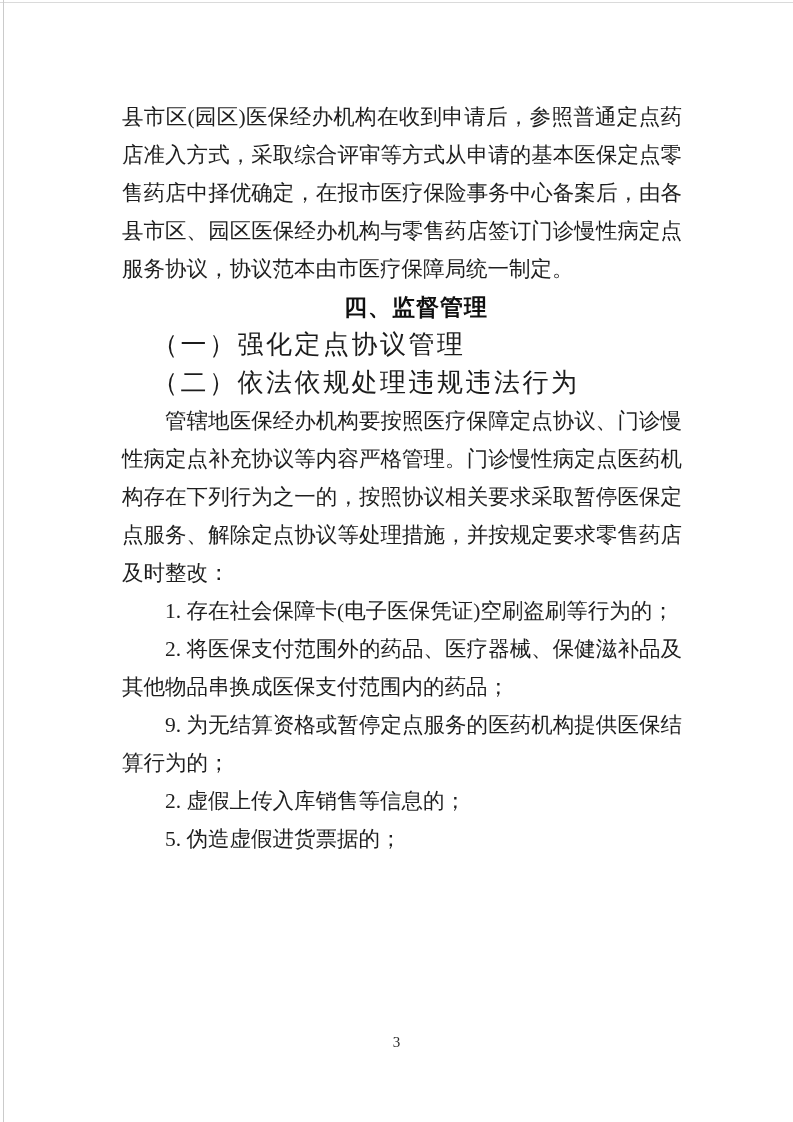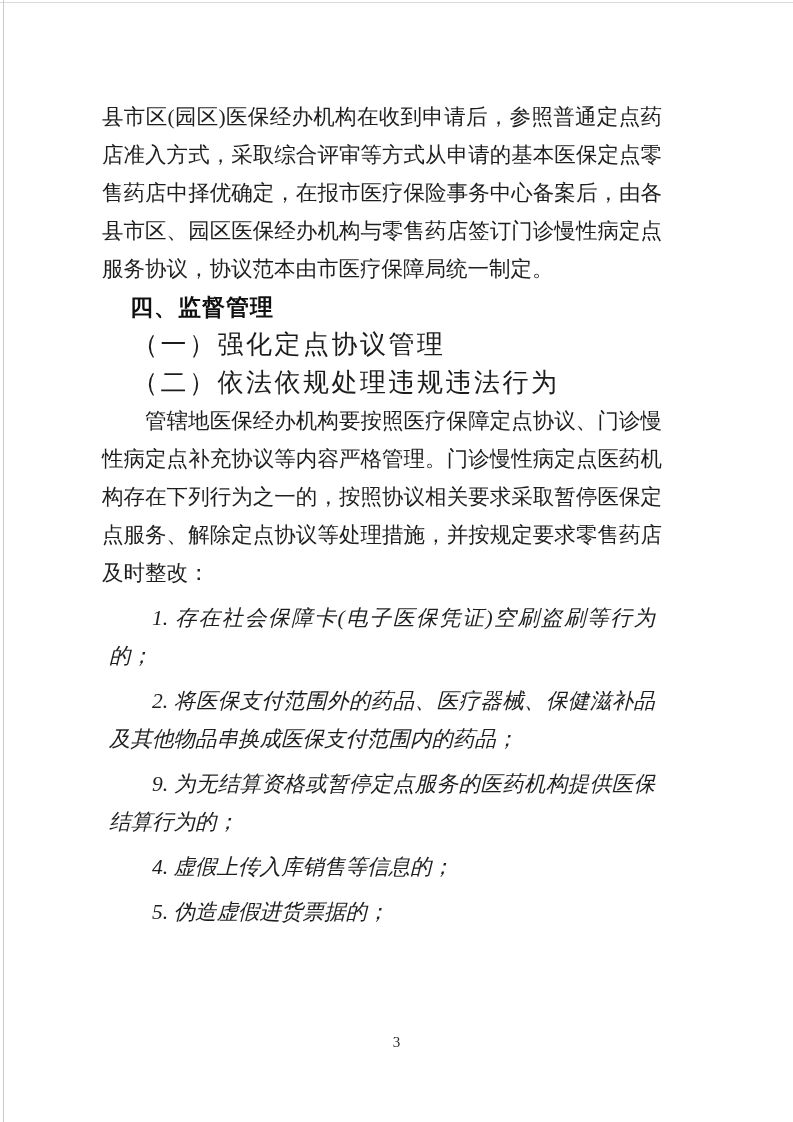--- a/index.html
+++ b/index.html
@@ -19,21 +19,21 @@
     position: absolute; top: 2px; left: 0;
     width: 100%; height: 1px; background: #dadada;
   }
   .edge-left {
     position: absolute; left: 3px; top: 0;
     width: 1px; height: 100%; background: #cbcbcb;
   }
 
   .content {
     position: absolute;
-    left: 102px;
+    left: 122px;
     top: 98px;
     width: 560px;
     font-size: 21.5px;
     line-height: 38px;
     color: #1e1e1e;
     text-align: justify;
   }
 
   .para {
     margin: 0;
@@ -41,35 +41,34 @@
   }
   .para.no-indent { text-indent: 0; }
 
   .heading {
     margin: 0 0 0 28px;
     font-family: "Liberation Sans", sans-serif;
     font-weight: 700;
     font-size: 23px;
     letter-spacing: 1px;
     color: #101010;
-    text-align: left;
+    text-align: center;
   }
 
   .subheading {
     margin: 0 0 0 30px;
     font-size: 26px;
     letter-spacing: 2.5px;
     color: #1c1c1c;
     text-align: left;
   }
 
   .list-item {
-    margin: 7px;
+    margin: 0;
     text-indent: 2em;
-    font-style: italic;
   }
 
   .pagenum {
     position: absolute;
     top: 1034px;
     left: 0;
     width: 100%;
     text-align: center;
     font-size: 15px;
     color: #2a2a2a;
@@ -95,21 +94,21 @@
     <p class="subheading">（二）依法依规处理违规违法行为</p>
 
     <p class="para">管辖地医保经办机构要按照医疗保障定点协议、门诊慢性病定点补充协议等内容严格管理。门诊慢性病定点医药机构存在下列行为之一的，按照协议相关要求采取暂停医保定点服务、解除定点协议等处理措施，并按规定要求零售药店及时整改：</p>
 
     <p class="list-item">1. 存在社会保障卡(电子医保凭证)空刷盗刷等行为的；</p>
 
     <p class="list-item">2. 将医保支付范围外的药品、医疗器械、保健滋补品及其他物品串换成医保支付范围内的药品；</p>
 
     <p class="list-item">9. 为无结算资格或暂停定点服务的医药机构提供医保结算行为的；</p>
 
-    <p class="list-item">4. 虚假上传入库销售等信息的；</p>
+    <p class="list-item">2. 虚假上传入库销售等信息的；</p>
 
     <p class="list-item">5. 伪造虚假进货票据的；</p>
 
   </div>
 
   <div class="pagenum">3</div>
 
 </div>
 
 </body></html>

